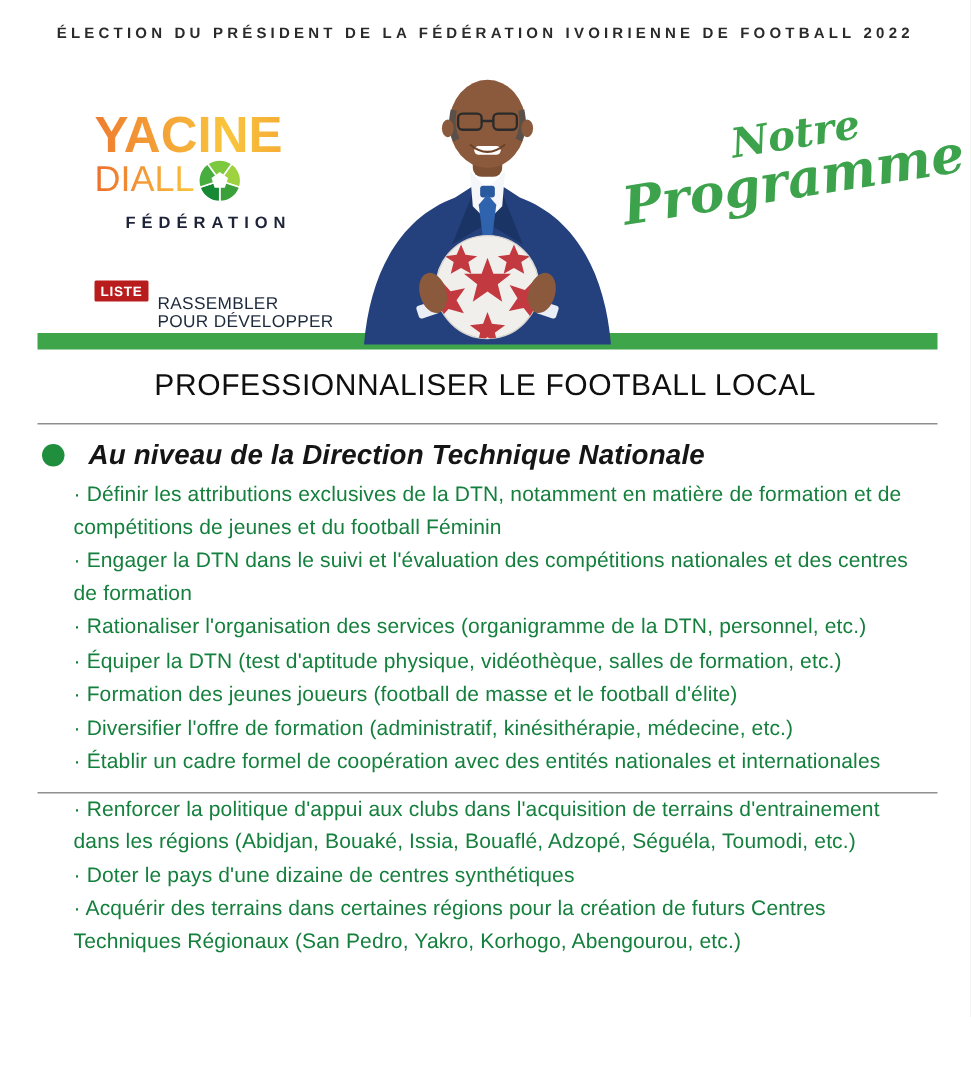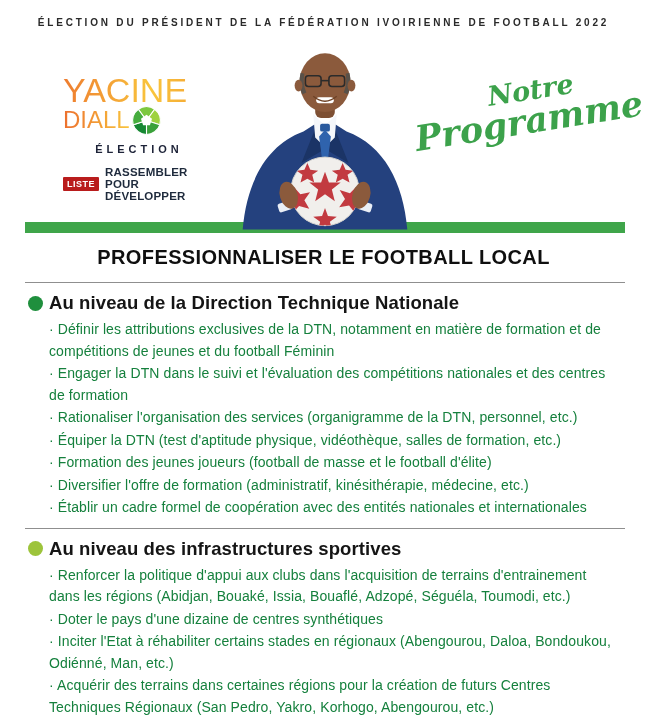--- a/index.html
+++ b/index.html
@@ -14,66 +14,66 @@
   
   .election-header{
     position:absolute;top:17px;left:0;width:100%;
     text-align:center;
     font-size:10px;font-weight:700;letter-spacing:2.8px;
     color:#2a2a2a;
   }
   
   .logo-block{position:absolute;left:63px;top:74px;width:160px;}
   .logo-first{
-    font-size:34px;font-weight:400;line-height:0.95;letter-spacing:0px;
+    font-size:34px;font-weight:700;line-height:0.95;letter-spacing:0px;
     background:linear-gradient(90deg,#ee7c2f 0%,#f9c53d 55%,#f2962f 100%);
     -webkit-background-clip:text;background-clip:text;color:transparent;
     font-family:"Liberation Sans", sans-serif;
   }
   .logo-last-row{display:flex;align-items:center;margin-top:-2px;}
   .logo-last{
     font-size:24px;font-weight:400;line-height:0.95;
     background:linear-gradient(90deg,#ec6f2d 0%,#f9c53d 100%);
     -webkit-background-clip:text;background-clip:text;color:transparent;text-align:center;
   }
   .logo-ball{width:31px;height:31px;margin-left:1px;margin-top:1px;}
   .logo-role{
     margin-top:7px;text-align:center;width:152px;
     font-size:11px;font-weight:700;letter-spacing:4px;color:#1d2338;
   }
   .liste-row{display:flex;align-items:center;gap:6px;margin-top:11px;}
   .liste-badge{
     color:#ffffff;font-size:9px;font-weight:700;letter-spacing:0.5px;
     padding:2px 4px;border-radius:1px;
   }
-  .liste-name{font-size:11.5px;font-weight:700;color:#1e2a3c;letter-spacing:0.2px;}
+  .liste-name{font-size:11.5px;font-weight:400;color:#1e2a3c;letter-spacing:0.2px;margin-top:31px;}
   
   .photo{position:absolute;left:227px;top:43px;width:196px;height:187px;z-index:2;}
   
   .script-banner{
     position:absolute;left:412px;top:76px;width:220px;
     transform:rotate(-9deg);
     font-family:"DejaVu Serif", serif;font-style:italic;
     text-align:left;z-index:1;
   }
   .script-line1{font-size:27px;font-weight:600;margin-left:78px;}
   .script-line2{font-size:35px;font-weight:600;margin-top:-6px;margin-left:0;}
   
   .green-bar{position:absolute;left:25px;top:222px;width:600px;height:11px;z-index:1;}
   
   .main-title{
     position:absolute;top:246px;left:0;width:100%;
-    text-align:center;font-size:20px;font-weight:700;letter-spacing:0.4px;
+    text-align:center;font-size:20px;font-weight:400;letter-spacing:0.4px;
     color:#0f0f0f;margin:0;
   }
   
   .content{position:absolute;top:282px;left:25px;width:600px;}
   hr.divider{border:none;border-top:1px solid #8f8f8f;margin:0;}
   hr.mid{margin-top:9px;}
-  .sec-head{display:flex;align-items:center;gap:6px;margin:9px 0 5px 3px;}
+  .sec-head{display:flex;align-items:center;gap:16px;margin:9px 0 5px 3px;font-style:italic;}
   .dot{width:15px;height:15px;border-radius:50%;flex:0 0 auto;}
   .sec-head h2{margin:0;font-size:18.5px;font-weight:700;color:#151515;letter-spacing:0.1px;}
   .items{padding-left:24px;padding-right:6px;}
   p.item{margin:0 0 1px 0;font-size:14px;line-height:21.5px;color:#15803d;letter-spacing:0.1px;}
 </style>
 </head>
 <body>
 
 <div class="poster">
 
@@ -85,21 +85,21 @@
       <span class="logo-last">DIALL</span>
       <svg class="logo-ball" viewBox="0 0 40 40" aria-hidden="true">
         <path d="M20,20 L9.42,5.44 A18 18 0 0 1 30.58,5.44 Z" fill="#7cc83f" stroke="#fff" stroke-width="1.4"></path>
         <path d="M20,20 L30.58,5.44 A18 18 0 0 1 37.12,25.56 Z" fill="#9ed23f" stroke="#fff" stroke-width="1.4"></path>
         <path d="M20,20 L37.12,25.56 A18 18 0 0 1 20,38 Z" fill="#3aa13a" stroke="#fff" stroke-width="1.4"></path>
         <path d="M20,20 L20,38 A18 18 0 0 1 2.88,25.56 Z" fill="#178833" stroke="#fff" stroke-width="1.4"></path>
         <path d="M20,20 L2.88,25.56 A18 18 0 0 1 9.42,5.44 Z" fill="#46ad3e" stroke="#fff" stroke-width="1.4"></path>
         <polygon points="20,12.5 27.13,17.68 24.41,26.07 15.59,26.07 12.87,17.68" fill="#ffffff"></polygon>
       </svg>
     </div>
-    <div class="logo-role">ÉLECTION</div>
+    <div class="logo-role">FÉDÉRATION</div>
     <div class="liste-row">
       <span class="liste-badge" style="background-color: #b91c1c;">LISTE</span>
       <span class="liste-name">RASSEMBLER POUR DÉVELOPPER</span>
     </div>
   </div>
 
   <svg class="photo" viewBox="0 0 200 190" aria-hidden="true">
 
     <path d="M16,190 C20,142 40,104 78,90 L92,81 C95,88 105,88 108,81 L122,90 C160,104 180,142 184,190 Z" fill="#24417e"></path>
 
@@ -172,26 +172,21 @@
         <p class="item">· Équiper la DTN (test d'aptitude physique, vidéothèque, salles de formation, etc.)</p>
         <p class="item">· Formation des jeunes joueurs (football de masse et le football d'élite)</p>
         <p class="item">· Diversifier l'offre de formation (administratif, kinésithérapie, médecine, etc.)</p>
         <p class="item">· Établir un cadre formel de coopération avec des entités nationales et internationales</p>
       </div>
     </div>
 
     <hr class="divider mid">
 
     <div class="section">
-      <div class="sec-head">
-        <span class="dot" style="background-color: rgb(157, 196, 59);"></span>
-        <h2>Au niveau des infrastructures sportives</h2>
-      </div>
       <div class="items">
         <p class="item">· Renforcer la politique d'appui aux clubs dans l'acquisition de terrains d'entrainement dans les régions (Abidjan, Bouaké, Issia, Bouaflé, Adzopé, Séguéla, Toumodi, etc.)</p>
         <p class="item">· Doter le pays d'une dizaine de centres synthétiques</p>
-        <p class="item">· Inciter l'Etat à réhabiliter certains stades en régionaux (Abengourou, Daloa, Bondoukou, Odiénné, Man, etc.)</p>
         <p class="item">· Acquérir des terrains dans certaines régions pour la création de futurs Centres Techniques Régionaux (San Pedro, Yakro, Korhogo, Abengourou, etc.)</p>
       </div>
     </div>
   </div>
 
 </div>
 
 </body></html>

